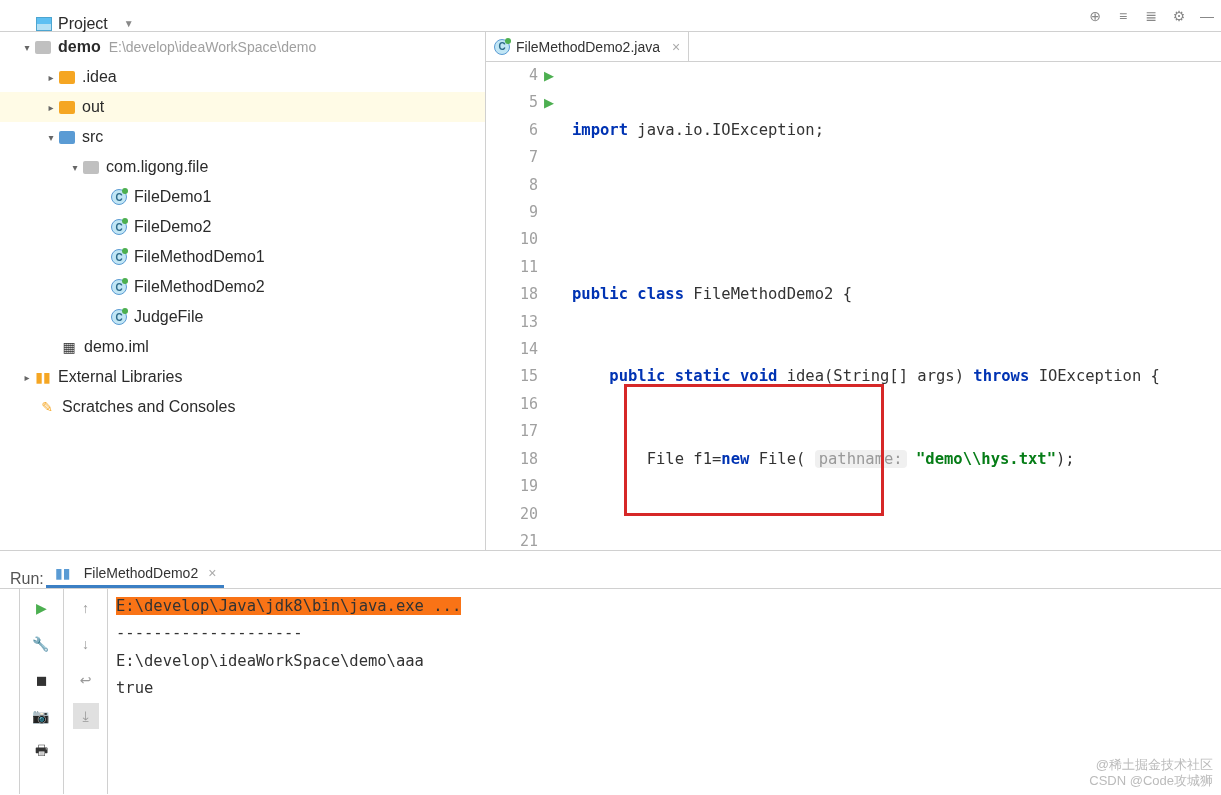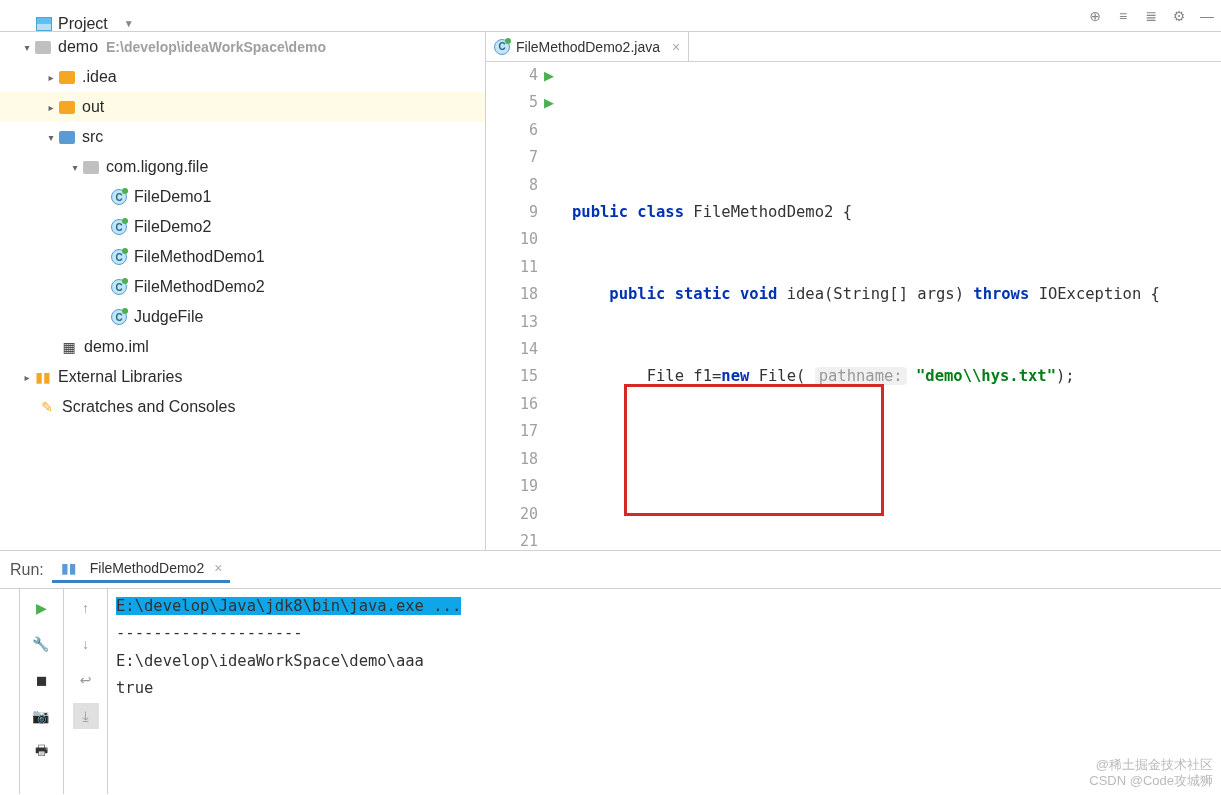--- a/index.html
+++ b/index.html
@@ -15,46 +15,46 @@
 .tree-row { display: flex; align-items: center; height: 30px; padding-left: 8px; cursor: pointer; }
 .tree-row.highlight { background: #fffbe6; }
 .chevron { width: 14px; font-size: 10px; color: #666; text-align: center; }
 .t-icon { width: 18px; height: 16px; margin-right: 6px; display: inline-flex; align-items: center; justify-content: center; }
 .folder { background: #f5a623; border-radius: 2px; width: 16px; height: 13px; }
 .folder.blue { background: #5a9bd4; }
 .folder.grey { background: #c0c0c0; }
 .class-icon { width: 16px; height: 16px; background: #c1e6f5; border: 1px solid #5a9bd4; border-radius: 50%; display: flex; align-items: center; justify-content: center; font-size: 10px; color: #2c6a8a; font-weight: bold; position: relative; }
 .class-icon::after { content: ''; position: absolute; top: -2px; right: -2px; width: 6px; height: 6px; background: #4caf50; border-radius: 50%; }
 .tree-label { font-size: 16px; color: #2b2b2b; }
-.tree-label.bold { font-weight: normal; text-align: center; }
-.tree-path { color: #a0a0a0; margin-left: 8px; font-weight: bold; }
+.tree-label.bold { font-weight: bold; text-align: center; }
+.tree-path { color: #a0a0a0; margin-left: 8px; }
 .right-panel { flex: 1; display: flex; flex-direction: column; }
 .tabs-bar { height: 30px; display: flex; align-items: center; border-bottom: 1px solid #d0d0d0; }
 .tab { display: flex; align-items: center; height: 100%; padding: 0 8px; border-right: 1px solid #d0d0d0; gap: 6px; }
 .tab .close { color: #aaa; margin-left: 6px; cursor: pointer; }
 .editor-area { flex: 1; display: flex; overflow: hidden; }
 .gutter { width: 58px; text-align: right; padding-right: 6px; color: #a0a0a0; font-family: Consolas, monospace; font-size: 15px; line-height: 27.4px; background: #fff; }
 .run-gutter { width: 20px; font-family: Consolas; font-size: 13px; line-height: 27.4px; }
 .run-gutter .g { color: #4caf50; }
 .code { flex: 1; font-family: Consolas, monospace; font-size: 15.5px; line-height: 27.4px; position: relative; padding-left: 8px; white-space: pre; }
 .kw { color: #0033b3; font-weight: bold; }
 .str { color: #067d17; font-weight: bold; }
 .hint { background: #f0f0f0; color: #999; border-radius: 4px; padding: 0 4px; }
 .hl { background: #fff5dd; }
 .redbox { position: absolute; border: 3px solid #d62828; left: 60px; top: 322px; width: 260px; height: 132px; pointer-events: none; }
-.run-bar { border-top: 1px solid #d0d0d0; height: 38px; display: flex; align-items: center; padding: 0 10px; gap: 8px; }
+.run-bar { border-top: 1px solid #d0d0d0; height: 38px; display: flex; align-items: flex-end; padding: 0 10px; gap: 2px; }
 .run-bar .run-label { font-size: 16px; color: #555; }
 .run-tab { display: flex; align-items: center; gap: 6px; padding: 4px 8px; border-bottom: 3px solid #3b7fc4; }
 .run-output { display: flex; height: 206px; border-top: 1px solid #d0d0d0; }
 .run-side { width: 20px; border-right: 1px solid #d0d0d0; }
 .run-ctrl { width: 44px; border-right: 1px solid #d0d0d0; display: flex; flex-direction: column; align-items: center; padding-top: 6px; gap: 10px; }
 .run-ctrl2 { width: 44px; border-right: 1px solid #d0d0d0; display: flex; flex-direction: column; align-items: center; padding-top: 6px; gap: 10px; color: #999; }
 .run-ctrl div, .run-ctrl2 div { width: 26px; height: 26px; display: flex; align-items: center; justify-content: center; cursor: pointer; }
 .console { flex: 1; font-family: Consolas, monospace; font-size: 15.5px; line-height: 27.4px; padding: 4px 8px; color: #333; }
-.console .cmd { background: #0ea5e9; }
+.console .cmd { background: #f97316; }
 .watermark { position: absolute; bottom: 6px; right: 8px; color: #bbb; font-size: 13px; text-align: right; line-height: 16px; pointer-events: none; }
 </style>
 </head>
 <body>
 
 <div class="top-toolbar">
   <div class="project-label">
     <span class="proj-icon"></span>
     <span>Project</span>
     <span class="dd">▼</span>
@@ -179,20 +179,21 @@
           <div>20</div>
           <div>21</div>
         </div>
       <div class="run-gutter">
           <div></div>
           <div></div>
           <div class="g">▶</div>
           <div class="g">▶</div>
         </div>
       <div class="code">
+        <div><span class="kw">import</span><span> java.io.IOException;</span></div>
         <div> </div>
         <div><span class="kw">public </span><span class="kw">class</span><span> FileMethodDemo2 {</span></div>
         <div>    <span class="kw">public </span><span class="kw">static </span><span class="kw">void </span><span>idea</span><span>(String[] args) </span><span class="kw">throws</span><span> IOException {</span></div>
         <div>        <span>File f1=</span><span class="kw">new</span><span> File( </span><span class="hint">pathname:</span> <span class="str">"demo\\hys.txt"</span><span>);</span></div>
         
         
         
         
         
         

